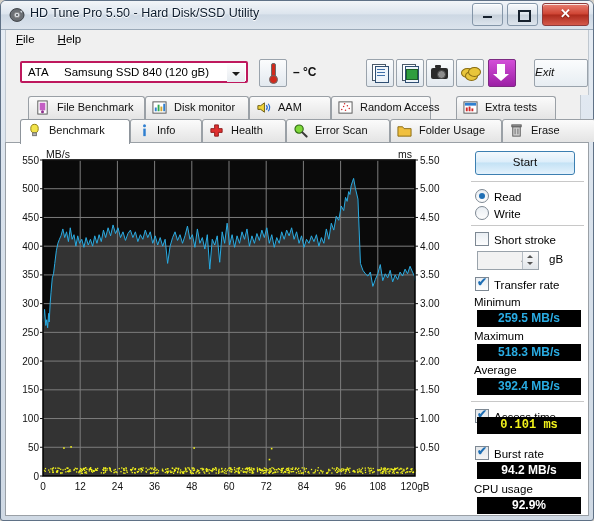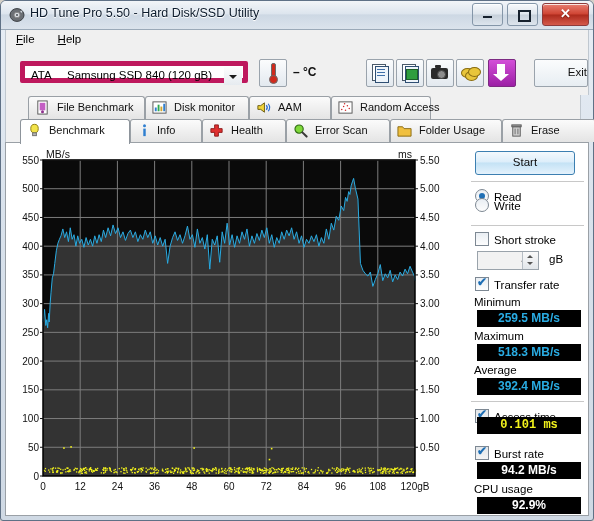--- a/index.html
+++ b/index.html
@@ -66,21 +66,21 @@
   }
   .menuitem u{text-decoration:underline;}
 
   
   .toolbar{
     position:absolute;left:4px;top:50px;right:4px;height:44px;
     background:#f0f0f0;border-left:1px solid #bfc7cf;border-right:1px solid #bfc7cf;
   }
   .combo{
     position:absolute;left:14px;top:10px;width:228px;height:22px;
-    background:#fff;border:5px solid #be185d;border-radius:2px;
+    background:#fff;border:2px solid #be185d;border-radius:2px;
     box-sizing:border-box;
   }
   .combo .ifc{position:absolute;left:6px;top:3px;font-size:11.5px;color:#000;}
   .combo .dname{position:absolute;left:42px;top:3px;font-size:11.5px;color:#000;white-space:nowrap;}
   .combo .arrow{
     position:absolute;right:1px;top:1px;width:18px;height:18px;
     background:linear-gradient(180deg,#fdfdfd,#e6ebf0);
   }
   .combo .arrow:after{
     content:"";position:absolute;left:5px;top:8px;
@@ -102,21 +102,21 @@
     background:linear-gradient(180deg,#fbfcfd,#e3e9ef);
   }
   .tbtn.purple{
     border:1px solid #7c2a82;
     background:linear-gradient(180deg,#d34fd8,#9c1fa5);
   }
   .exitbtn{
     position:absolute;left:528px;top:8px;width:52px;height:26px;
     border:1px solid #9aa3ac;border-radius:2px;
     background:linear-gradient(180deg,#fbfcfd,#e7edf2);
-    text-align:right;line-height:25px;font-size:11.5px;color:#111;
+    text-align:left;line-height:25px;font-size:11.5px;color:#111;font-style:italic;
   }
   
   .ico-doc{position:absolute;left:5px;top:4px;width:12px;height:15px;background:#fff;border:1px solid #4a5a6a;}
   .ico-doc2{position:absolute;left:8px;top:6px;width:12px;height:15px;background:#eef4fa;border:1px solid #2f4f73;}
   .ico-line{position:absolute;left:2px;width:8px;height:1px;background:#3f6fa8;}
   .ico-pic{position:absolute;left:9px;top:9px;width:10px;height:9px;background:#2f9e3f;border:1px solid #1d5f27;}
   .ico-cam{position:absolute;left:4px;top:8px;width:17px;height:11px;background:#2b2b2b;border-radius:2px;}
   .ico-cam:after{content:"";position:absolute;left:6px;top:2px;width:7px;height:7px;border-radius:50%;background:#8d8d8d;border:1px solid #444;}
   .ico-camtop{position:absolute;left:8px;top:5px;width:6px;height:3px;background:#2b2b2b;border-radius:1px;}
   .ico-coin{position:absolute;width:11px;height:8px;border-radius:50%;background:#e8c53a;border:1px solid #8a6d12;}
@@ -317,20 +317,30 @@
         <svg class="tabicon" viewBox="0 0 16 16">
           <rect x="1" y="2" width="14" height="12" fill="#fff" stroke="#555"></rect>
           <circle cx="4" cy="10" r=".8" fill="#d02a2a"></circle>
             <circle cx="6" cy="7" r=".8" fill="#d02a2a"></circle>
           <circle cx="8" cy="11" r=".8" fill="#d02a2a"></circle>
             <circle cx="10" cy="6" r=".8" fill="#d02a2a"></circle>
           <circle cx="12" cy="9" r=".8" fill="#d02a2a"></circle>
             <circle cx="7" cy="4" r=".8" fill="#d02a2a"></circle>
         </svg>
         <span class="tlabel" style="left:28px">Random Access</span>
+      </div>
+      <div class="tab" style="left:450px;width:100px;">
+        <svg class="tabicon" viewBox="0 0 16 16">
+          <rect x="1" y="2" width="14" height="12" fill="#fff" stroke="#555"></rect>
+          <rect x="2" y="3" width="12" height="3" fill="#2f7fd0"></rect>
+          <rect x="3" y="8" width="2" height="4" fill="#d02a2a"></rect>
+          <rect x="6" y="7" width="2" height="5" fill="#d02a2a"></rect>
+          <rect x="9" y="9" width="2" height="3" fill="#d02a2a"></rect>
+        </svg>
+        <span class="tlabel" style="left:28px">Extra tests</span>
       </div>
     </div>
 
     <div class="tabrow r2">
       <div class="tab active" style="left:14px;width:110px;">
         <svg class="tabicon" viewBox="0 0 16 16">
           <ellipse cx="8" cy="6" rx="4" ry="4.6" fill="#f2e34a" stroke="#8a7a10"></ellipse>
           <rect x="6" y="10.5" width="4" height="3" fill="#b8b8b8" stroke="#6d6d6d"></rect>
         </svg>
         <span class="tlabel" style="left:28px">Benchmark</span>
@@ -1090,21 +1100,21 @@
     </div>
 
     <div class="rightcol">
 
       <div class="startbtn">Start</div>
       <div class="divider" style="top:34px;"></div>
 
       <div class="radio-row" style="top:42px;">
         <span class="radio on"></span><span>Read</span>
       </div>
-      <div class="radio-row" style="top:51px;">
+      <div class="radio-row" style="top:59px;">
         <span class="radio"></span><span>Write</span>
       </div>
       <div class="divider" style="top:78px;"></div>
 
       <div class="cb-row" style="top:85px;">
         <span class="cbx"></span><span>Short stroke</span>
       </div>
       <div class="spinbox" style="top:104px;">
         <span class="val">40</span>
         <span class="spin"></span>

